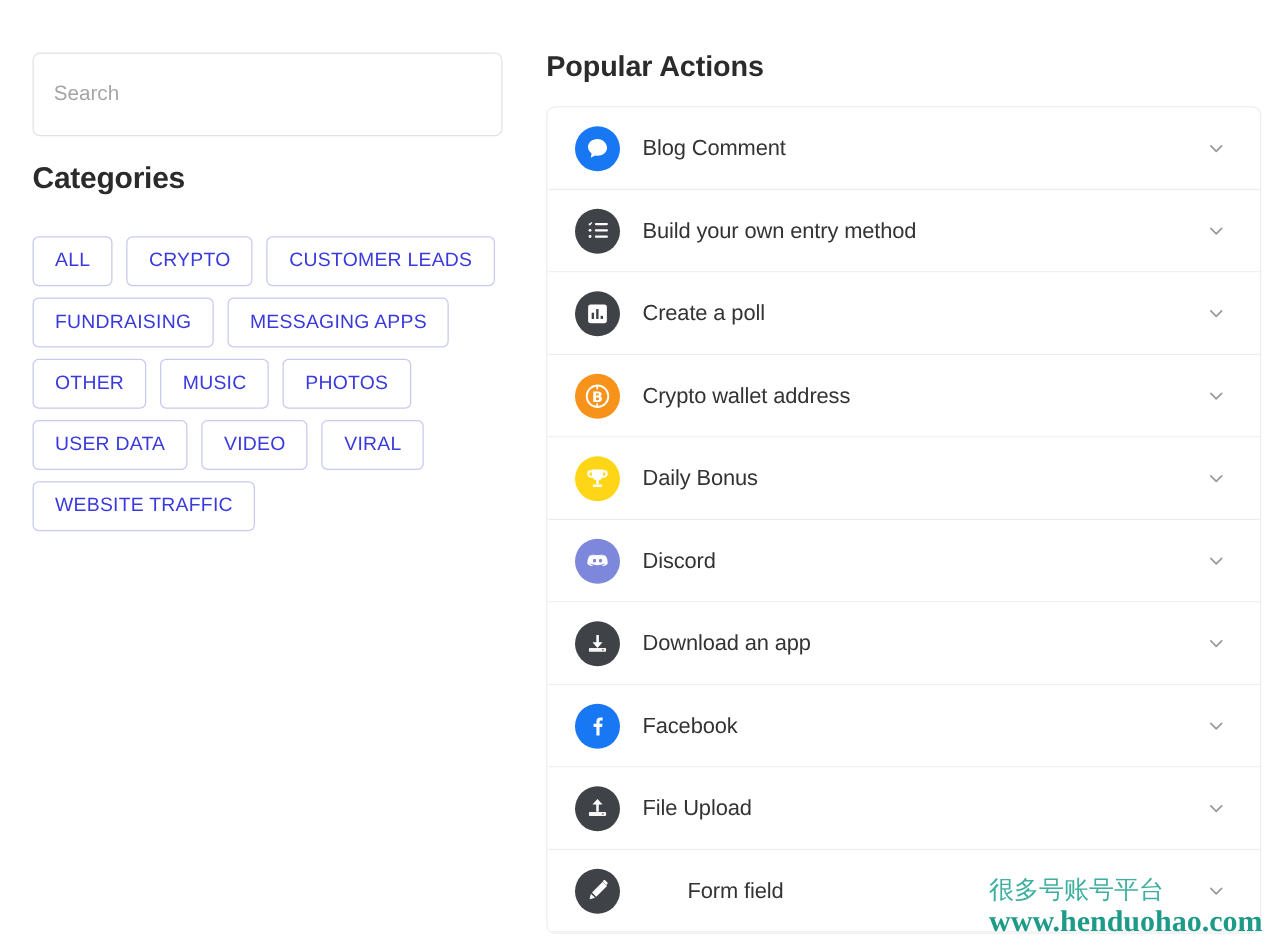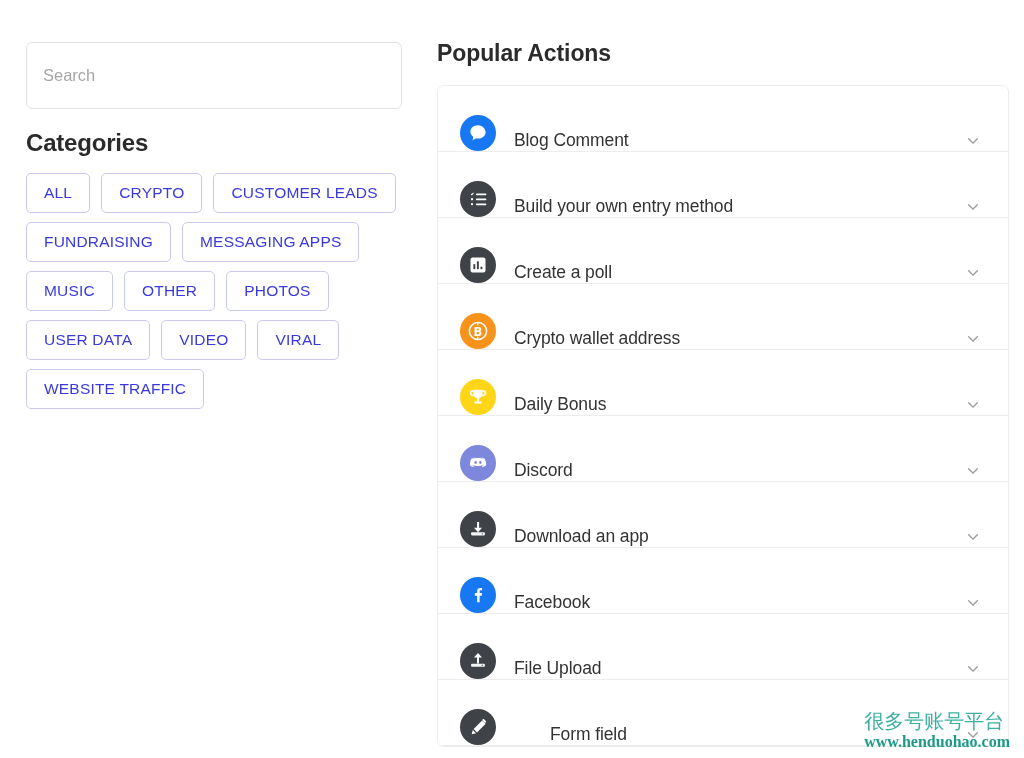--- a/index.html
+++ b/index.html
@@ -39,21 +39,21 @@
   .categories-title {
     margin-top: 21px;
     font-size: 24px;
     font-weight: bold;
     color: #2b2b2b;
     letter-spacing: -0.2px;
     line-height: 1.1;
   }
 
   .chips {
-    margin-top: 17px;
+    margin-top: 33px;
     display: flex;
     flex-wrap: wrap;
     gap: 9px 11px;
     width: 380px;
   }
   .chip {
     display: inline-flex;
     align-items: center;
     justify-content: center;
     height: 40px;
@@ -83,21 +83,21 @@
     margin-bottom: 18px;
   }
   .actions-panel {
     border: 1px solid #ededed;
     border-radius: 7px;
     background: #ffffff;
     overflow: hidden;
   }
   .action-row {
     display: flex;
-    align-items: flex-end;
+    align-items: center;
     height: 66px;
     padding: 0 25px 0 22px;
     border-bottom: 1px solid #ededed;
     background: #ffffff;
     cursor: pointer;
   }
   .action-row:last-child { border-bottom: 1px solid #ededed; gap: 36px; }
   .row-icon {
     width: 36px; height: 36px;
     border-radius: 50%;
@@ -132,21 +132,21 @@
     pointer-events: none;
     user-select: none;
     line-height: 1.18;
   }
   .wm-cn {
     font-size: 20px;
     font-family: "DejaVu Sans", sans-serif;
     color: #3fb0a0;
   }
   .wm-url {
-    font-size: 16px;
+    font-size: 24px;
     font-weight: bold;
     font-family: "Liberation Serif", "DejaVu Serif", serif;
     color: #1e9a88;
   }
 </style>
 </head>
 <body>
 
 <div id="page">
 
@@ -154,22 +154,22 @@
     <input class="search-box" type="text" placeholder="Search" style="">
 
     <div class="categories-title">Categories</div>
 
     <div class="chips" id="chips-container">
         <button class="chip">ALL</button>
         <button class="chip">CRYPTO</button>
         <button class="chip">CUSTOMER LEADS</button>
         <button class="chip">FUNDRAISING</button>
         <button class="chip">MESSAGING APPS</button>
+        <button class="chip">OTHER</button>
         <button class="chip">MUSIC</button>
-        <button class="chip">OTHER</button>
         <button class="chip">PHOTOS</button>
         <button class="chip">USER DATA</button>
         <button class="chip">VIDEO</button>
         <button class="chip">VIRAL</button>
         <button class="chip">WEBSITE TRAFFIC</button>
       </div>
   </div>
 
   <div class="right-col">
     <div class="panel-title">Popular Actions</div>

